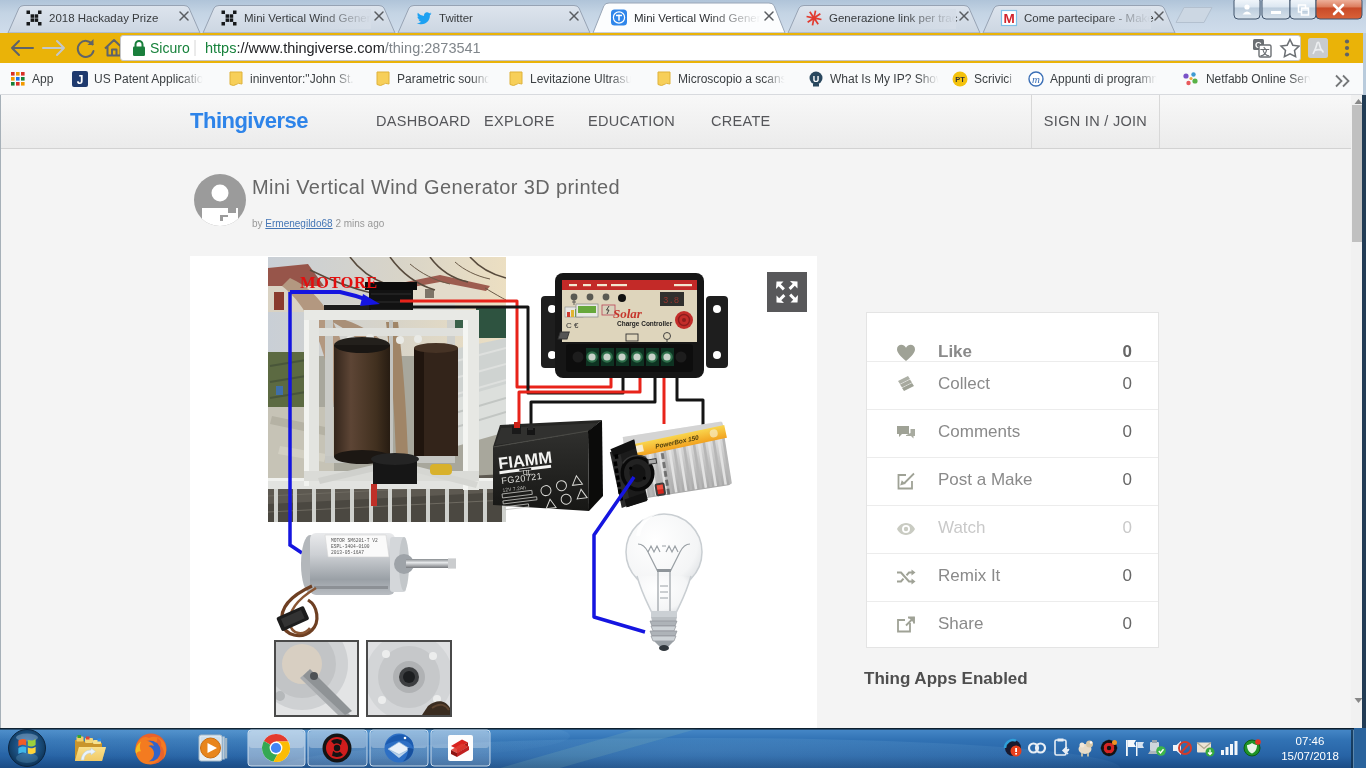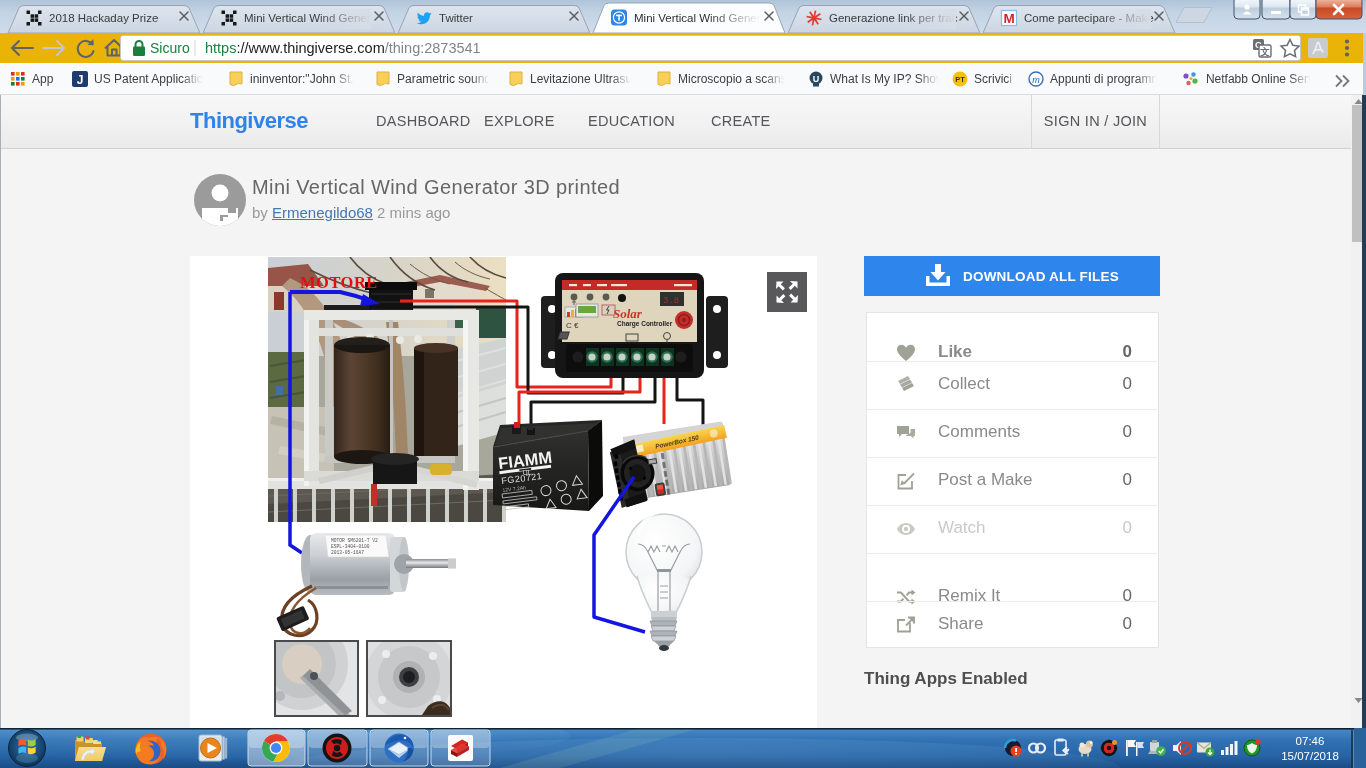--- a/index.html
+++ b/index.html
@@ -22,21 +22,21 @@
 
 
 #page { left:0; top:95px; width:1366px; height:633px; background:#f4f4f4; }
 #tv-header { position:absolute; left:0; top:0; width:1366px; height:54px; background:linear-gradient(180deg,#f8f8f8,#ebebeb); border-bottom:1px solid #d2d2d2; }
 #logo { position:absolute; left:190px; top:13px; font-size:22px; font-weight:bold; color:#2e84e9; letter-spacing:-0.5px; }
 .nav { position:absolute; top:18px; font-size:14.5px; color:#55565a; letter-spacing:0.3px; }
 #searchbox { position:absolute; left:822px; top:8px; width:198px; height:39px; background:#fff; box-shadow:0 0 0 1px #e4e4e4; }
 #signin { position:absolute; left:1031px; top:0; width:129px; height:53px; border-left:1px solid #d8d8d8; border-right:1px solid #d8d8d8; font-size:14.5px; color:#55565a; text-align:center; line-height:53px; letter-spacing:0.3px; }
 #avatar { position:absolute; left:194px; top:79px; width:52px; height:52px; border-radius:50%; background:#9b9b9b; overflow:hidden; }
 #title { position:absolute; left:252px; top:81px; font-size:20px; color:#666; letter-spacing:0.4px; }
-#byline { position:absolute; left:252px; top:109px; font-size:15px; color:#999; }
+#byline { position:absolute; left:252px; top:123px; font-size:10px; color:#999; }
 #byline a { color:#4576b5; }
 #maincard { position:absolute; left:190px; top:161px; width:627px; height:472px; background:#fff; overflow:hidden; }
 #expandbtn { position:absolute; left:577px; top:16px; width:40px; height:40px; background:#58585a; }
 #dlbtn { position:absolute; left:864px; top:161px; width:296px; height:40px; background:#2e85ec; color:#fff; font-size:15px; font-weight:bold; text-align:center; line-height:40px; letter-spacing:0.4px; }
 #sidecard { position:absolute; left:866px; top:217px; width:293px; height:336px; background:#fff; border:1px solid #e4e4e4; }
 .srow { position:absolute; left:0; width:100%; height:48px; }
 .srow .sic { position:absolute; left:29px; top:14px; width:20px; height:20px; }
 .srow .slb { position:absolute; left:71px; top:13px; font-size:17px; color:#8a8a8a; }
 .srow .sct { position:absolute; right:26px; top:13px; font-size:17px; color:#666; }
 .sdiv { position:absolute; left:0; width:100%; height:1px; background:#ececec; }
@@ -755,30 +755,20 @@
         </div>
       <div id="expandbtn"><svg width="40" height="40">
             <g fill="#fff">
               <path d="M9.5,9.5 h7 l-2.7,2.7 4.1,4.1 -2.1,2.1 -4.1,-4.1 -2.7,2.7 Z"></path>
               <path d="M30.5,9.5 v7 l-2.7,-2.7 -4.1,4.1 -2.1,-2.1 4.1,-4.1 -2.7,-2.7 Z"></path>
               <path d="M9.5,30.5 v-7 l2.7,2.7 4.1,-4.1 2.1,2.1 -4.1,4.1 2.7,2.7 Z"></path>
               <path d="M30.5,30.5 h-7 l2.7,-2.7 -4.1,-4.1 2.1,-2.1 4.1,4.1 2.7,-2.7 Z"></path>
             </g>
           </svg></div>
     </div>
-    <div id="dlbtn">
-        <svg width="296" height="40" style="position:absolute;left:0;top:0">
-          <g fill="#fff">
-            <path d="M62,20 v10 h24 v-10 h-3.5 v6.5 h-17 V20 Z"></path>
-            <rect x="71" y="8" width="6" height="9"></rect>
-            <path d="M66.5,16 h15 l-7.5,8.5 z"></path>
-          </g>
-          <text x="99" y="25" font-size="13.5" font-weight="bold" fill="#fff" letter-spacing="0.2">DOWNLOAD ALL FILES</text>
-        </svg>
-      </div>
     <div id="sidecard">
         <div class="srow" style="top:16px;font-weight:bold;">
           <svg class="sic" width="20" height="20">
             <path d="M10,18 C4,13 1,9.5 1,6.2 C1,3.6 3,1.8 5.4,1.8 C7.2,1.8 9,3 10,4.8 C11,3 12.8,1.8 14.6,1.8 C17,1.8 19,3.6 19,6.2 C19,9.5 16,13 10,18 Z" fill="#9fa296"></path>
           </svg>
           <span class="slb" style="color:#8a8a8a">Like</span>
           <span class="sct" style="color:#666">0</span>
         </div>
         <div class="sdiv" style="top:48px;"></div>
         <div class="srow" style="top:48px;">
@@ -819,21 +809,21 @@
           <svg class="sic" width="20" height="20">
             <g fill="#c9cbc2">
               <path d="M10,4 C5,4 1.8,8 1,10 C1.8,12 5,16 10,16 C15,16 18.2,12 19,10 C18.2,8 15,4 10,4 Z M10,14 A4,4 0 1 1 10,6 A4,4 0 1 1 10,14 Z"></path>
               <circle cx="10" cy="10" r="2.2"></circle>
             </g>
           </svg>
           <span class="slb" style="color:#c9c9c9">Watch</span>
           <span class="sct" style="color:#c9c9c9">0</span>
         </div>
         <div class="sdiv" style="top:240px;"></div>
-        <div class="srow" style="top:240px;margin-top:20px;">
+        <div class="srow" style="top:240px;">
           <svg class="sic" width="20" height="20">
             <g fill="none" stroke="#9fa296" stroke-width="2">
               <path d="M1,5.5 H5 L13,14.5 H17"></path>
               <path d="M1,14.5 H5 L7.5,11.7 M10.5,8.3 L13,5.5 H17"></path>
               <path d="M15.5,2.5 L19.5,5.5 L15.5,8.5 Z" fill="#9fa296" stroke="none"></path>
               <path d="M15.5,11.5 L19.5,14.5 L15.5,17.5 Z" fill="#9fa296" stroke="none"></path>
             </g>
           </svg>
           <span class="slb" style="color:#8a8a8a">Remix It</span>
           <span class="sct" style="color:#666">0</span>

